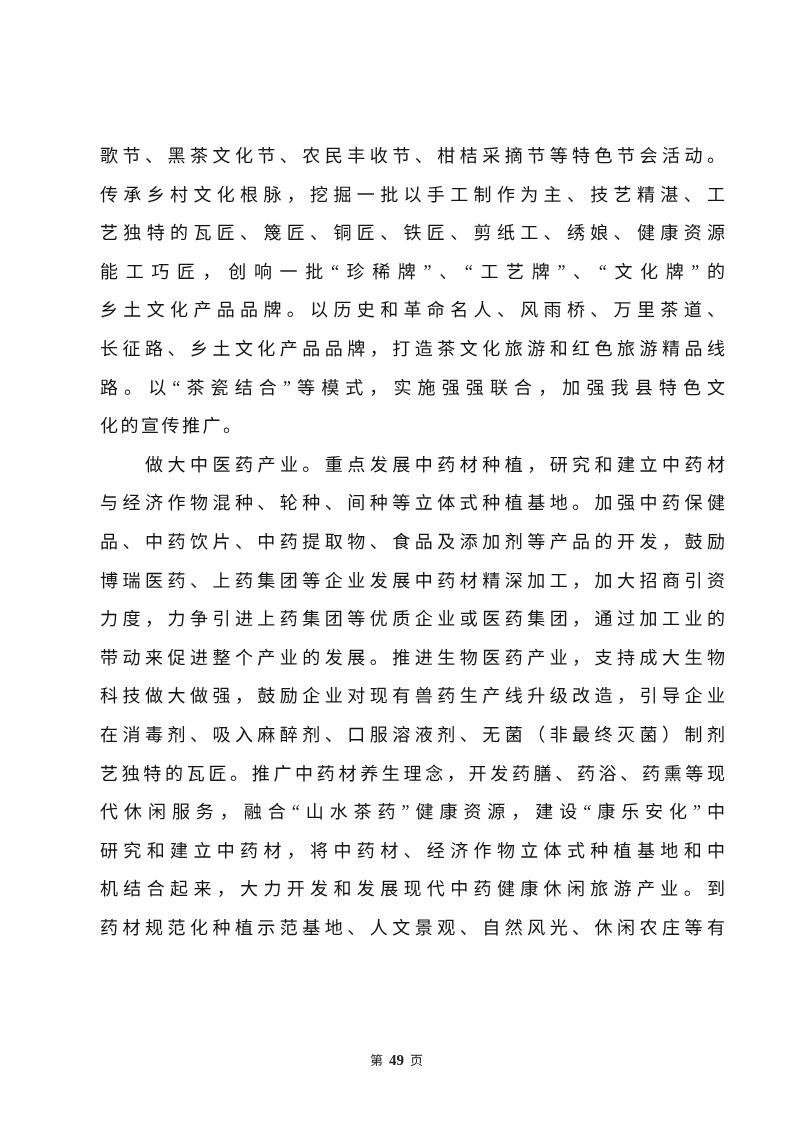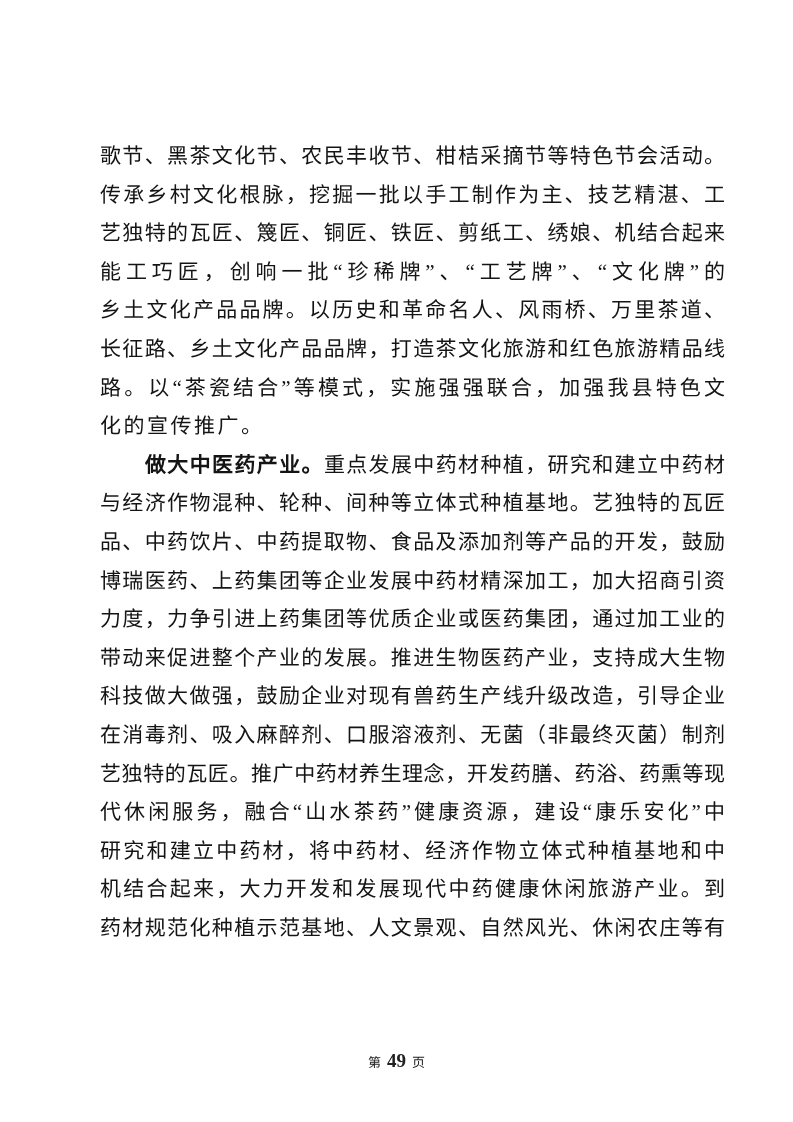--- a/index.html
+++ b/index.html
@@ -21,72 +21,72 @@
     background: #ffffff;
   }
   .text-block {
     position: absolute;
     left: 100px;
     top: 137px;
     width: 625px;
   }
   .line {
     line-height: 38.6px;
-    font-size: 21px;
+    font-size: 18px;
     text-align: justify;
     text-align-last: justify;
     white-space: normal;
   }
   .line.no-justify {
     text-align: center;
     text-align-last: left;
     letter-spacing: 2.5px;
   }
   .line.indent {
     padding-left: 45px;
   }
   .lead-bold {
-    font-weight: bold;
+    font-weight: normal;
     margin-top: 32px;
   }
   .footer {
     position: absolute;
     left: 0;
     right: 0;
     top: 1050px;
     text-align: center;
     font-size: 13px;
     color: #222222;
   }
   .footer .char {
     letter-spacing: 0;
   }
   .footer .num {
     font-weight: bold;
-    font-size: 19px;
+    font-size: 15px;
     margin: 9px 6px;
     font-family: Liberation Serif, serif;
   }
 </style>
 </head>
 <body>
 
 <div class="page">
 
   <div class="text-block" id="text-block">
       <div class="line"><span>歌节、黑茶文化节、农民丰收节、柑桔采摘节等特色节会活动。</span></div>
       <div class="line"><span>传承乡村文化根脉，挖掘一批以手工制作为主、技艺精湛、工</span></div>
-      <div class="line"><span>艺独特的瓦匠、篾匠、铜匠、铁匠、剪纸工、绣娘、机结合起来</span></div>
+      <div class="line"><span>艺独特的瓦匠、篾匠、铜匠、铁匠、剪纸工、绣娘、健康资源</span></div>
       <div class="line"><span>能工巧匠，创响一批“珍稀牌”、“工艺牌”、“文化牌”的</span></div>
       <div class="line"><span>乡土文化产品品牌。以历史和革命名人、风雨桥、万里茶道、</span></div>
       <div class="line"><span>长征路、乡土文化产品品牌，打造茶文化旅游和红色旅游精品线</span></div>
       <div class="line"><span>路。以“茶瓷结合”等模式，实施强强联合，加强我县特色文</span></div>
       <div class="line no-justify"><span>化的宣传推广。</span></div>
       <div class="line indent"><span class="lead-bold">做大中医药产业。</span><span>重点发展中药材种植，研究和建立中药材</span></div>
-      <div class="line"><span>与经济作物混种、轮种、间种等立体式种植基地。艺独特的瓦匠</span></div>
+      <div class="line"><span>与经济作物混种、轮种、间种等立体式种植基地。加强中药保健</span></div>
       <div class="line"><span>品、中药饮片、中药提取物、食品及添加剂等产品的开发，鼓励</span></div>
       <div class="line"><span>博瑞医药、上药集团等企业发展中药材精深加工，加大招商引资</span></div>
       <div class="line"><span>力度，力争引进上药集团等优质企业或医药集团，通过加工业的</span></div>
       <div class="line"><span>带动来促进整个产业的发展。推进生物医药产业，支持成大生物</span></div>
       <div class="line"><span>科技做大做强，鼓励企业对现有兽药生产线升级改造，引导企业</span></div>
       <div class="line"><span>在消毒剂、吸入麻醉剂、口服溶液剂、无菌（非最终灭菌）制剂</span></div>
       <div class="line"><span>艺独特的瓦匠。推广中药材养生理念，开发药膳、药浴、药熏等现</span></div>
       <div class="line"><span>代休闲服务，融合“山水茶药”健康资源，建设“康乐安化”中</span></div>
       <div class="line"><span>研究和建立中药材，将中药材、经济作物立体式种植基地和中</span></div>
       <div class="line"><span>机结合起来，大力开发和发展现代中药健康休闲旅游产业。到</span></div>

